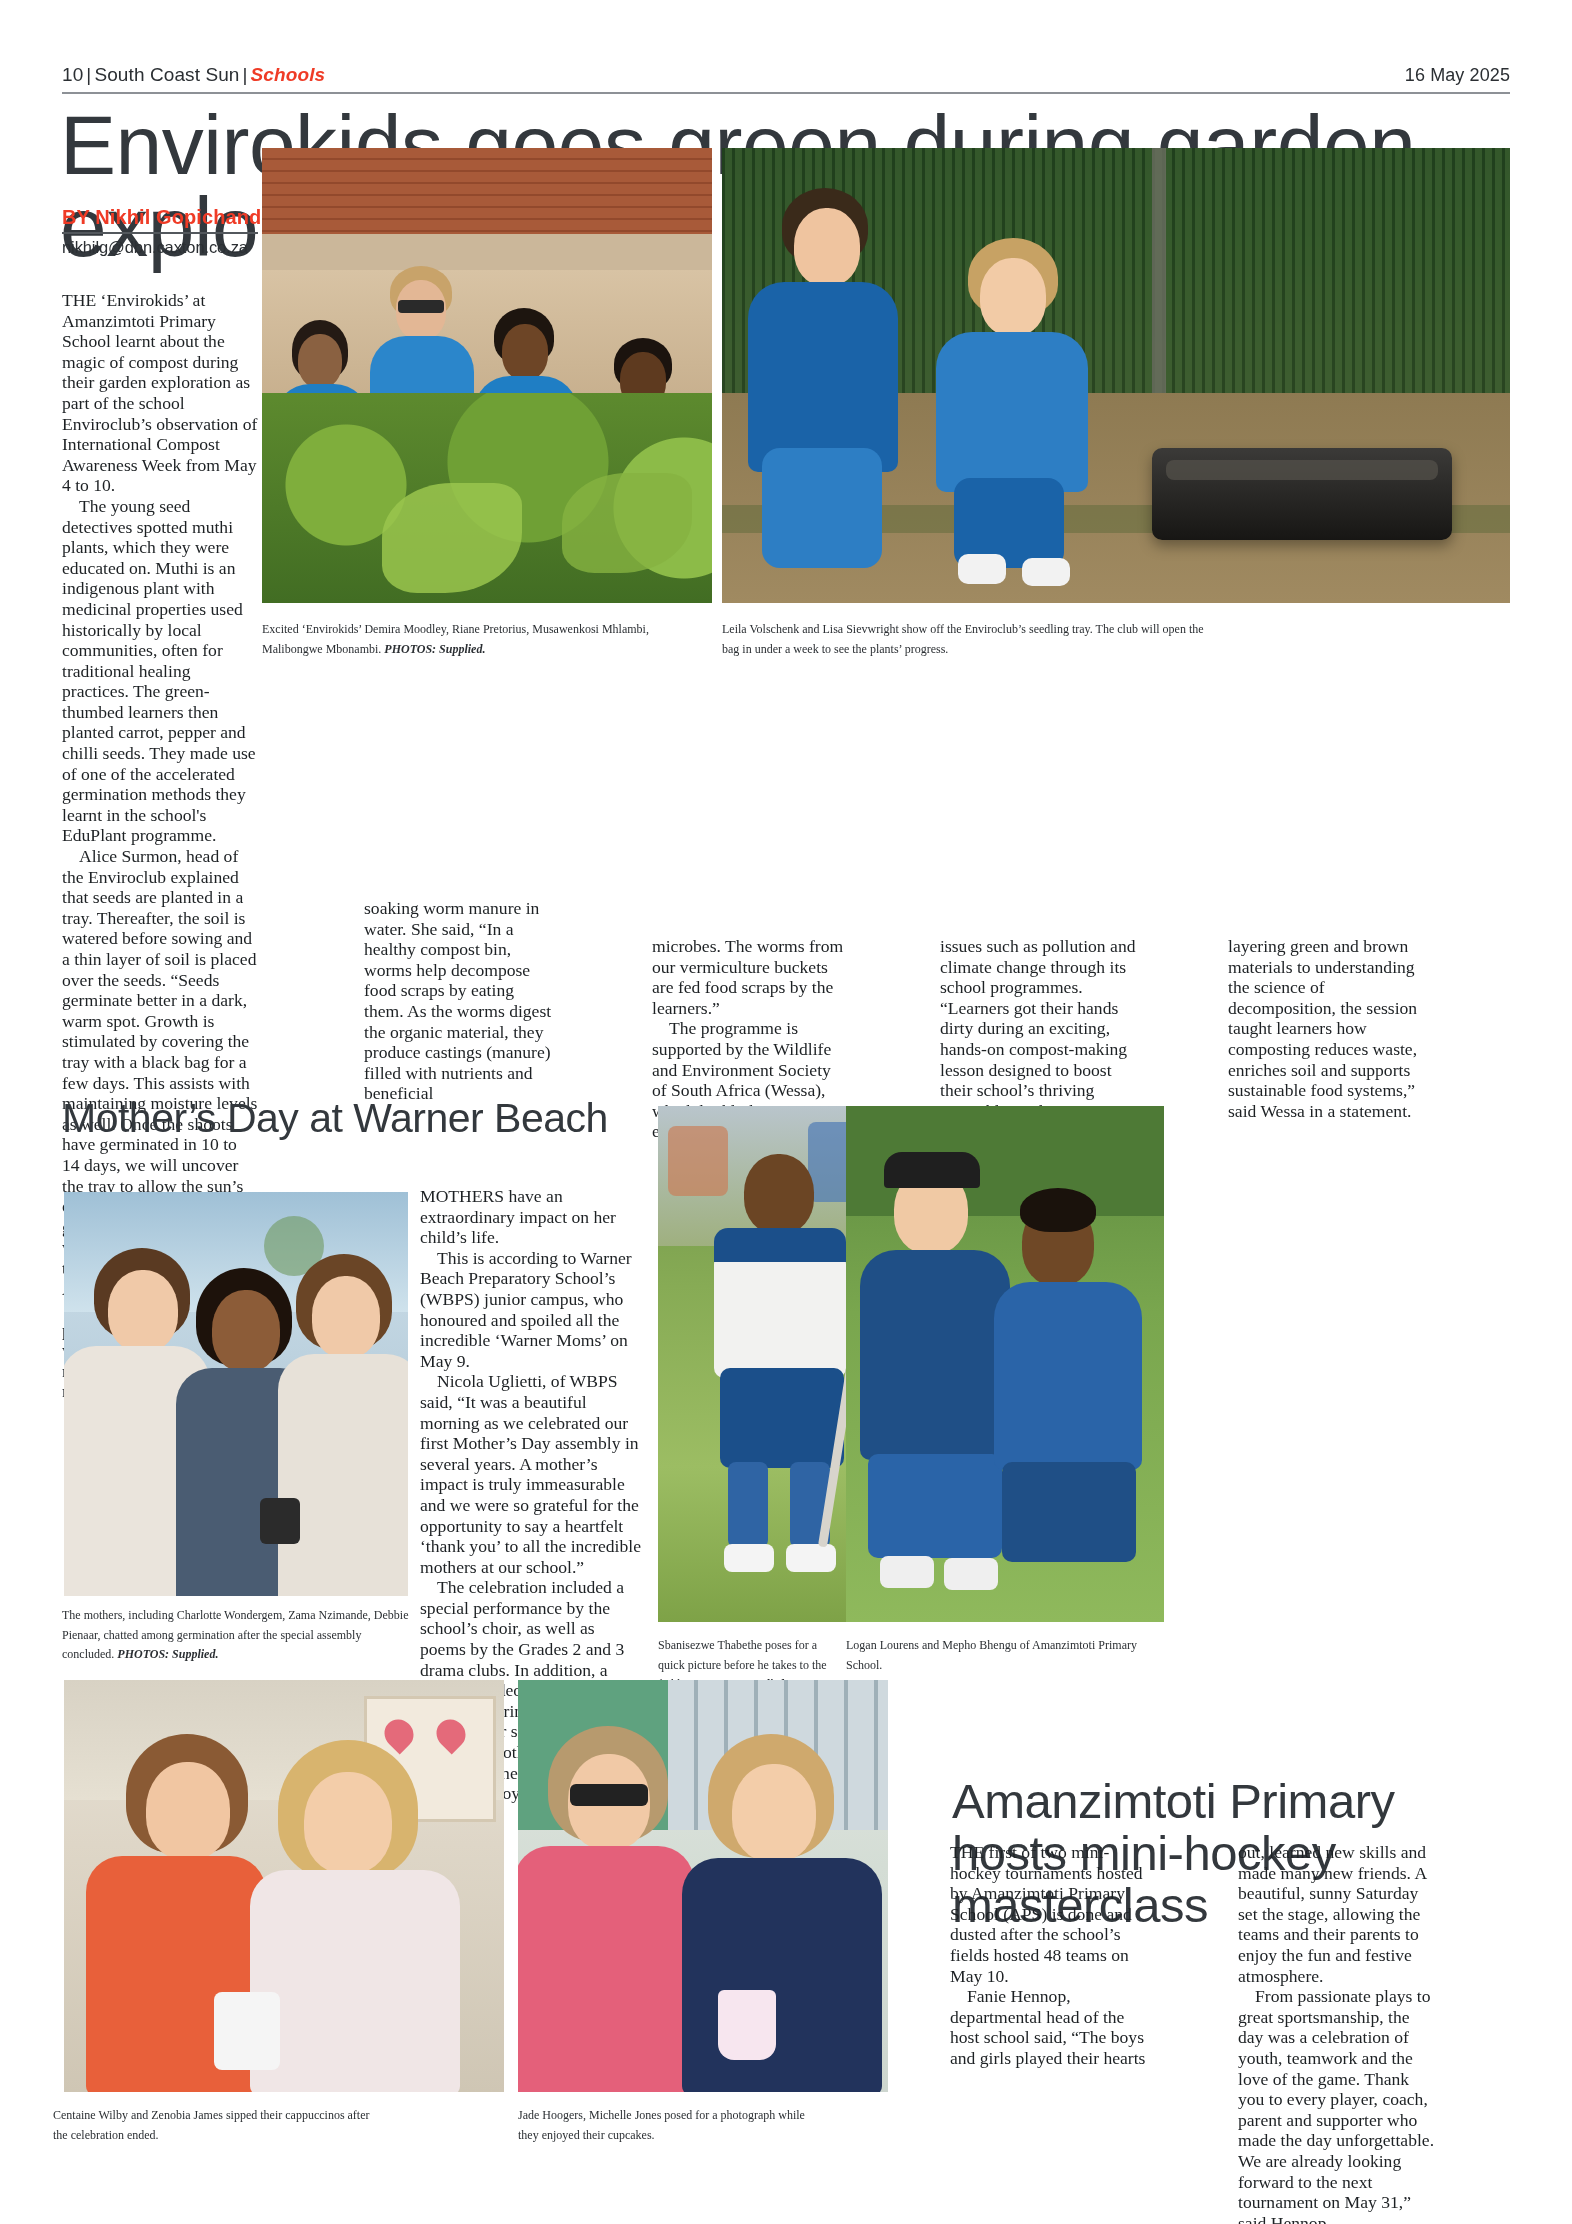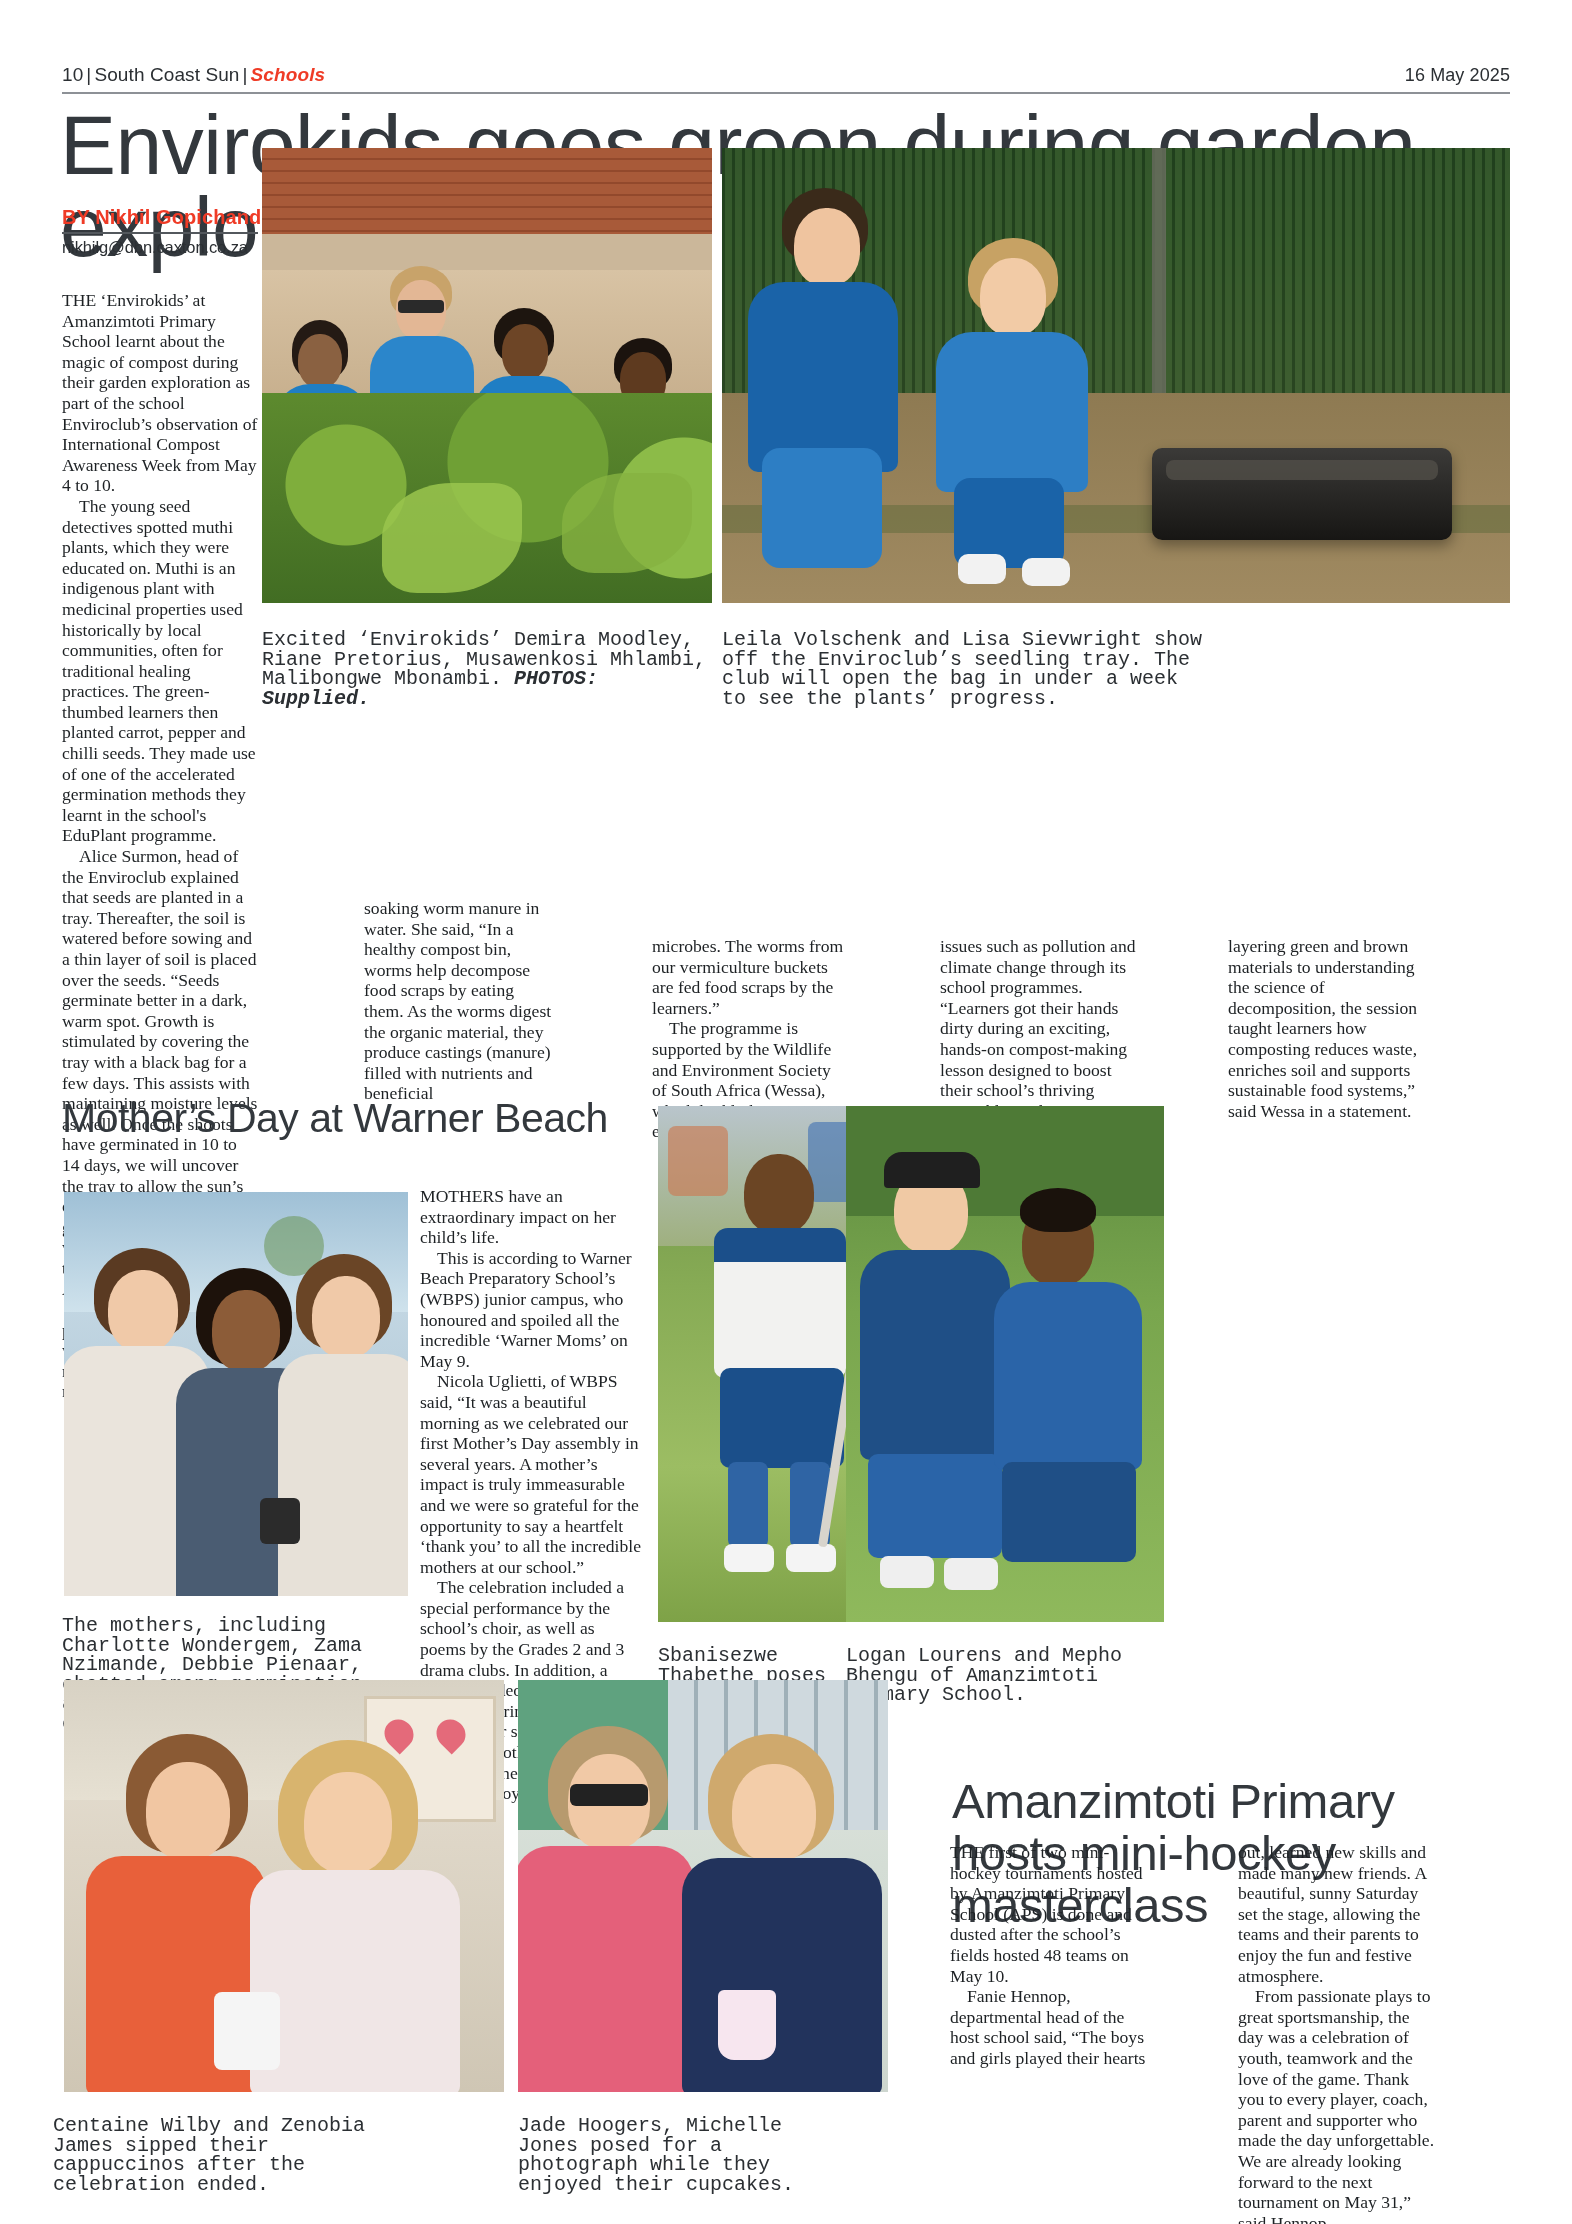--- a/index.html
+++ b/index.html
@@ -25,21 +25,21 @@
   .byline .who{font-family:"Liberation Sans Narrow","Liberation Sans",sans-serif;color:#ef3b26;font-weight:bold;font-size:20px;letter-spacing:.1px;white-space:nowrap;}
   .byline .brule{margin-top:3px;height:2px;background:#53585d;width:196px;}
   .byline .mail{font-size:16.5px;color:#2b2f33;margin-top:4px;letter-spacing:-.1px;}
 
   
   .col{position:absolute;font-family:"Liberation Serif",serif;font-size:17.6px;line-height:20.6px;color:#1d2124;text-align:left;}
   .col p{margin:0;text-indent:17px;}
   .col p.first{text-indent:0;}
 
   
-  .cap{position:absolute;font-family:Liberation Mono, monospace;font-size:20px;line-height:19.5px;color:#2b2f33;margin-top:10px;}
+  .cap{position:absolute;font-family:Liberation Serif, serif;font-size:12px;line-height:19.5px;color:#2b2f33;}
   .cap i{font-style:italic;font-weight:bold;}
 
   
   .ph{position:absolute;overflow:hidden;background:#cfd4d8;}
 
   
   .head{position:absolute;border-radius:48% 48% 44% 44%;}
   .torso{position:absolute;border-radius:36px 36px 10px 10px;}
   .hair{position:absolute;border-radius:50% 50% 40% 40%;}
   .leafy{position:absolute;border-radius:50% 20% 55% 25%;}

